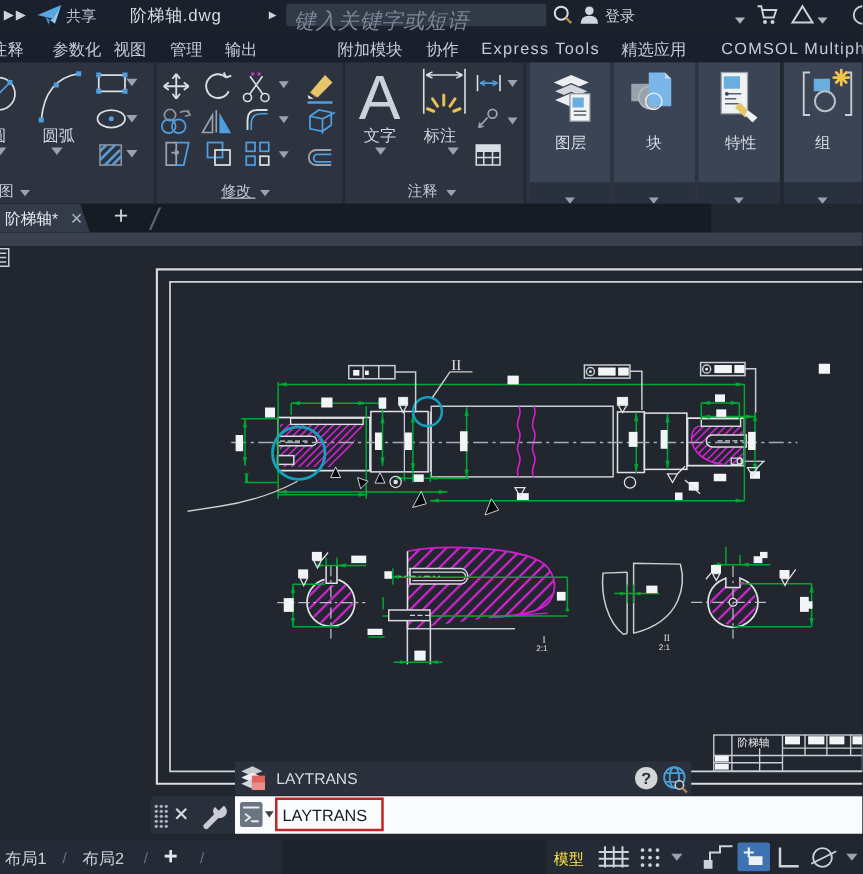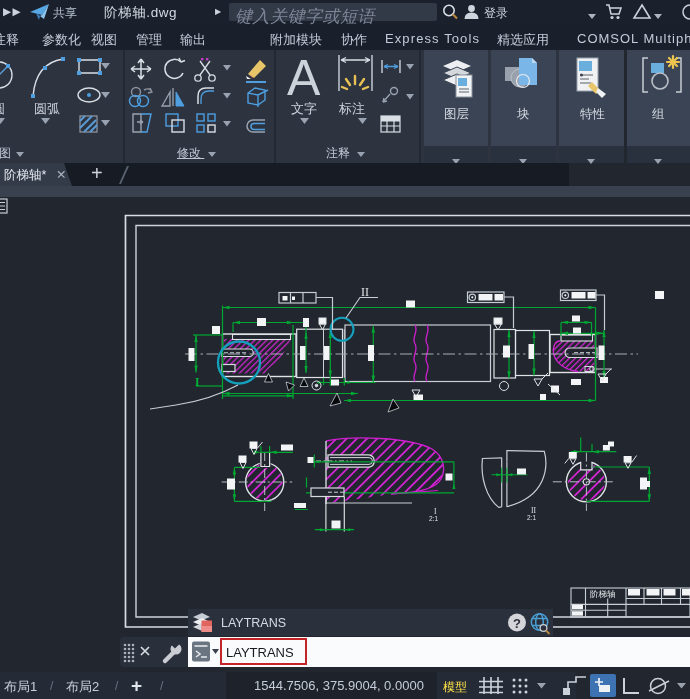--- a/index.html
+++ b/index.html
@@ -642,21 +642,20 @@
 </div>
 
 <div id="statusbar">
   <div class="t" style="left:4px;top:6px;font-size:13px;">布局1</div>
   <div class="t" style="left:50px;top:7px;color:#6a7280;">/</div>
   <div class="t" style="left:66px;top:6px;font-size:13px;">布局2</div>
   <div class="t" style="left:115px;top:7px;color:#6a7280;">/</div>
   <div class="t" style="left:131px;top:3px;font-size:19px;color:#e3e7ec;font-weight:bold;">+</div>
   <div class="t" style="left:160px;top:7px;color:#6a7280;">/</div>
   <div class="abs" style="left:226px;top:0;width:211px;height:27px;background:#1d222b;"></div>
-  <div class="t" style="left:254px;top:6px;font-size:13px;color:#c6cdd8;">1544.7506, 375.9004, 0.0000</div>
   <div class="t" style="left:443px;top:7px;color:#fde047;">模型</div>
   <svg class="abs" style="left:475px;top:0;" width="215" height="27" viewBox="0 0 215 27">
     <g stroke="#ccd2da" stroke-width="1.6" fill="none">
       <path d="M9,5 v17 M16,5 v17 M23,5 v17 M4,9.5 h24 M4,15 h24 M4,20.5 h24"></path>
     </g>
     <g fill="#ccd2da">
       <circle cx="39" cy="8" r="1.5"></circle>
         <circle cx="45" cy="8" r="1.5"></circle>
         <circle cx="51" cy="8" r="1.5"></circle>
       <circle cx="39" cy="14" r="1.5"></circle>

